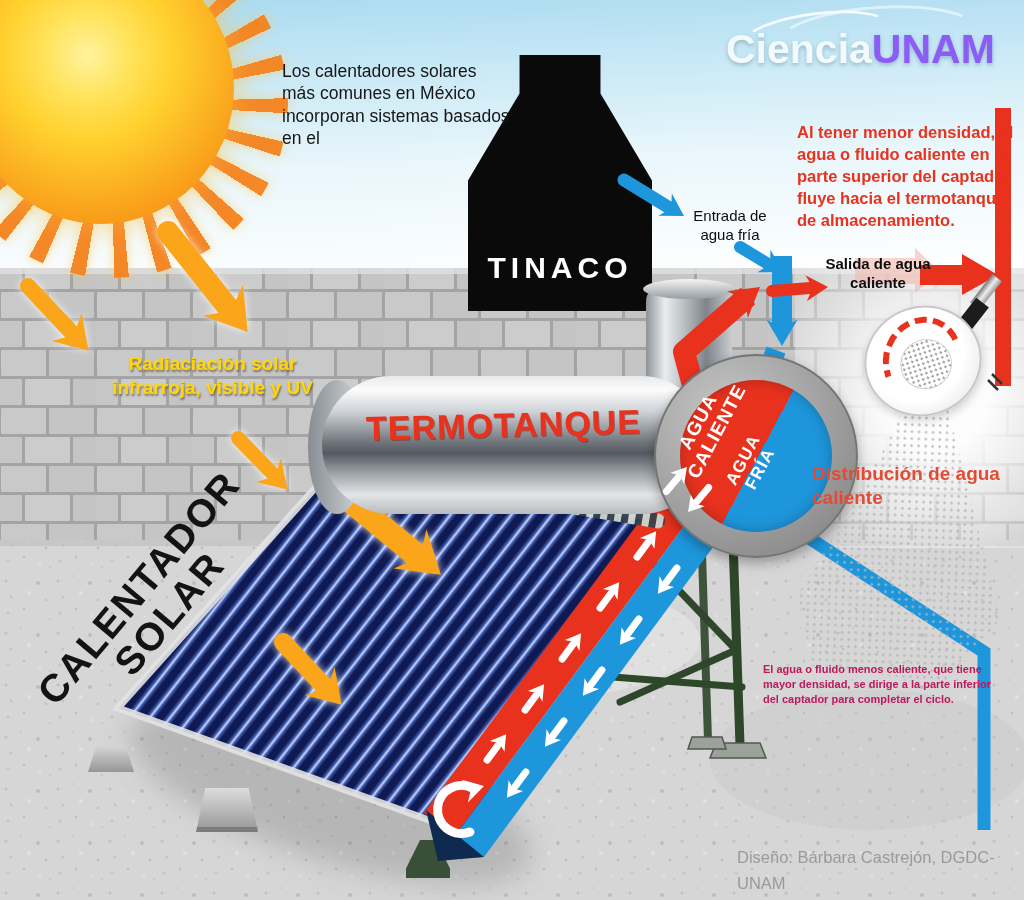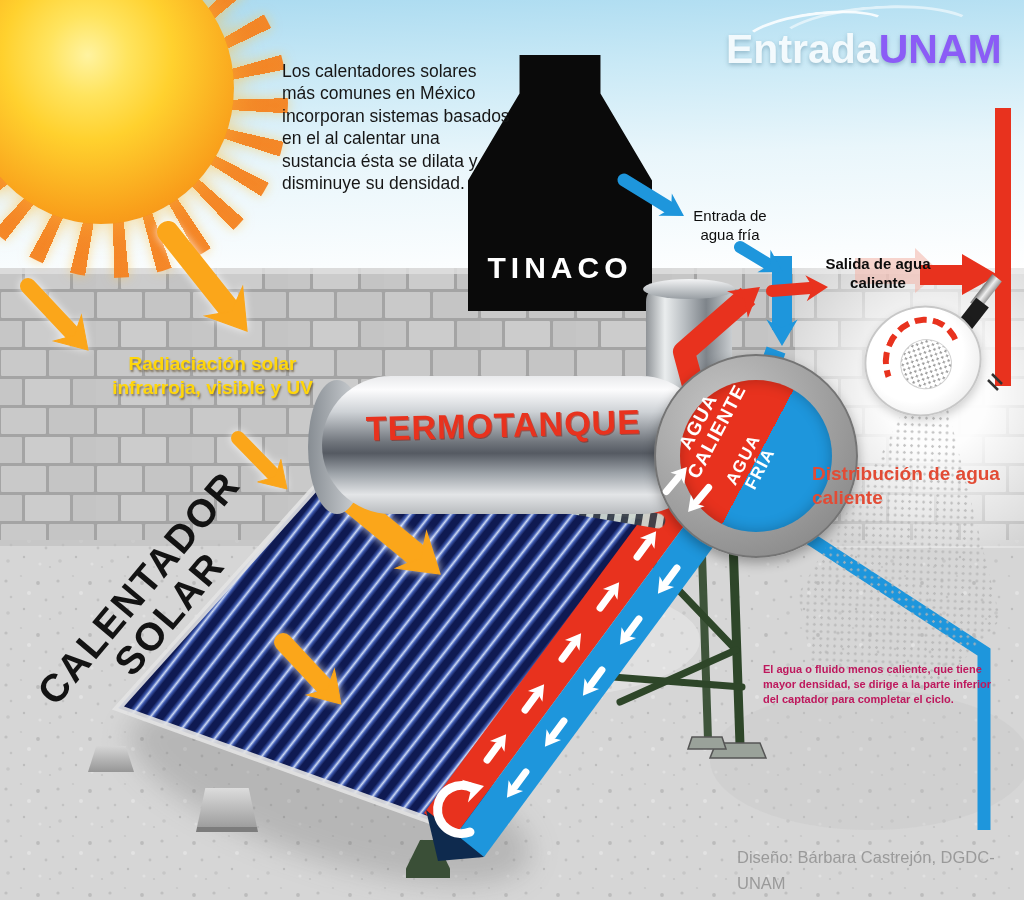--- a/index.html
+++ b/index.html
@@ -288,38 +288,38 @@
     <div class="abs sh-arm-d2"></div>
     <div class="abs sh-spray"></div>
     <div class="abs sh-head">
       <div class="abs sh-ring"></div>
       <div class="abs sh-face"></div>
     </div>
   </div>
 
   <div class="abs intro">
     <span>Los calentadores solares más comunes en México incorporan sistemas basados en el</span>
-    <span>al calentar una sustancia ésta se dilata y disminuye su densidad.</span>
-  </div>
-
+  </div>
+
+  <div class="abs para-hot">Al tener menor densidad, el agua o fluido caliente en la parte superior del captador fluye hacia el termotanque de almacenamiento.</div>
   <div class="abs para-cold">El agua o fluido menos caliente, que tiene mayor densidad, se dirige a la parte inferior del captador para completar el ciclo.</div>
   <div class="abs lbl-entrada">Entrada de agua fría</div>
   <div class="abs lbl-salida">Salida de agua caliente</div>
   <div class="abs lbl-radiacion">Radiaciación solar infrarroja, visible y UV</div>
   <div class="abs lbl-distrib">Distribución de agua caliente</div>
 
   <div class="abs calentador">
     <div class="txt">
       <div>CALENTADOR</div>
       <div>SOLAR</div>
     </div>
   </div>
 
   <div class="abs sw sw1"></div>
   <div class="abs sw sw2"></div>
-  <div class="abs logo"><span class="l1">Entrada</span><span class="l2">UNAM</span></div>
+  <div class="abs logo"><span class="l1">Ciencia</span><span class="l2">UNAM</span></div>
 
   <div class="abs credits">
     <div>Diseño: Bárbara Castrejón, DGDC-UNAM</div>
     <div>Texto: Guillermo Cárdenas</div>
   </div>
 
 </div>
 
 </body></html>

